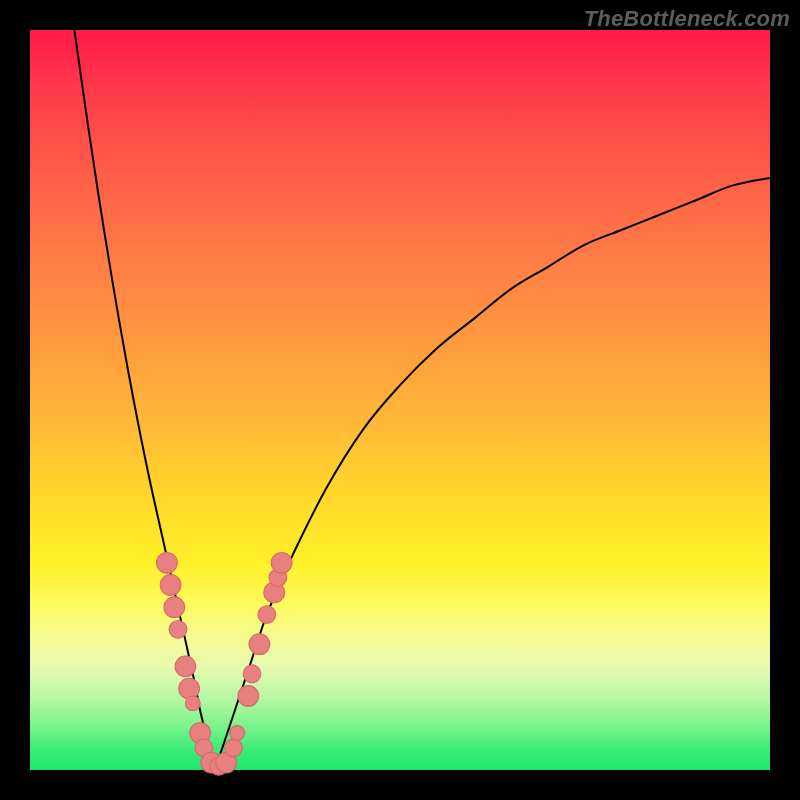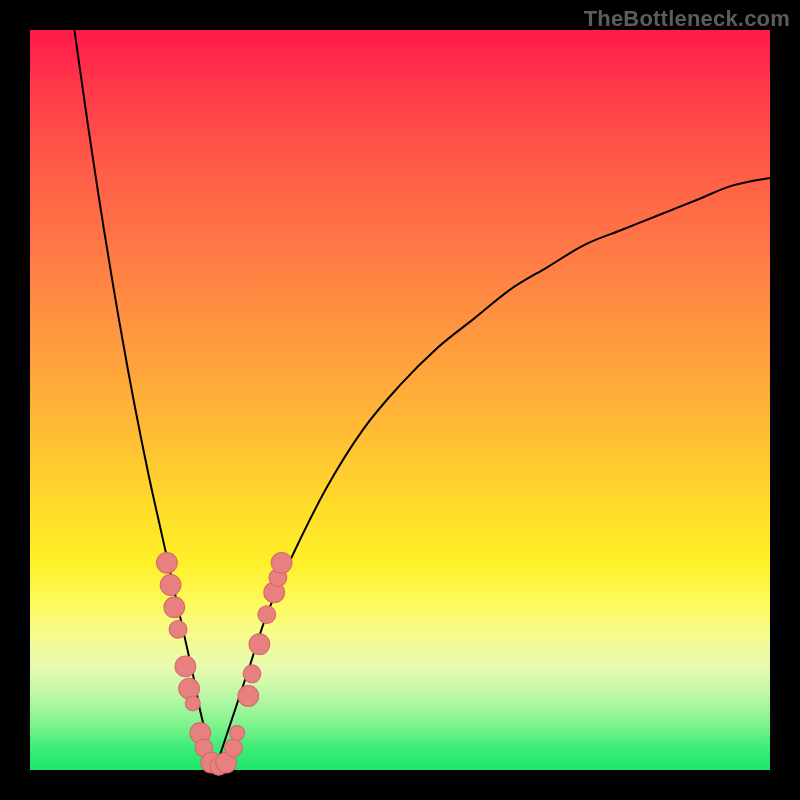--- a/index.html
+++ b/index.html
@@ -53,20 +53,21 @@
   }
   .watermark {
     position: absolute;
     top: 6px;
     right: 10px;
     color: #5c5c5c;
     font-size: 22px;
     font-weight: 600;
     letter-spacing: 0.2px;
     user-select: none;
+    font-style: italic;
   }
 </style>
 </head>
 <body>
 
 <div class="frame">
   <div class="plot-area">
     <svg viewBox="0 0 100 100" preserveAspectRatio="none">
       <g id="curve-group">
           <path d="M 6,0 C 6.36,2.52 7.28,9.14 8,14 C 8.72,18.86 9.28,22.5 10,27 C 10.72,31.5 11.28,34.86 12,39 C 12.72,43.14 13.280000000000001,46.22 14.000000000000002,50 C 14.720000000000002,53.78 15.280000000000001,56.58 16,60 C 16.72,63.42 17.28,65.76 18,69 C 18.72,72.24 19.28,74.76 20,78 C 20.72,81.24 21.46,84.48 22,87 C 22.54,89.52 22.64,90.38 23,92 C 23.36,93.62 23.64,94.56 24,96 C 24.36,97.44 24.82,99.28 25,100" fill="none" stroke="#000000" stroke-width="2" vector-effect="non-scaling-stroke"></path>

